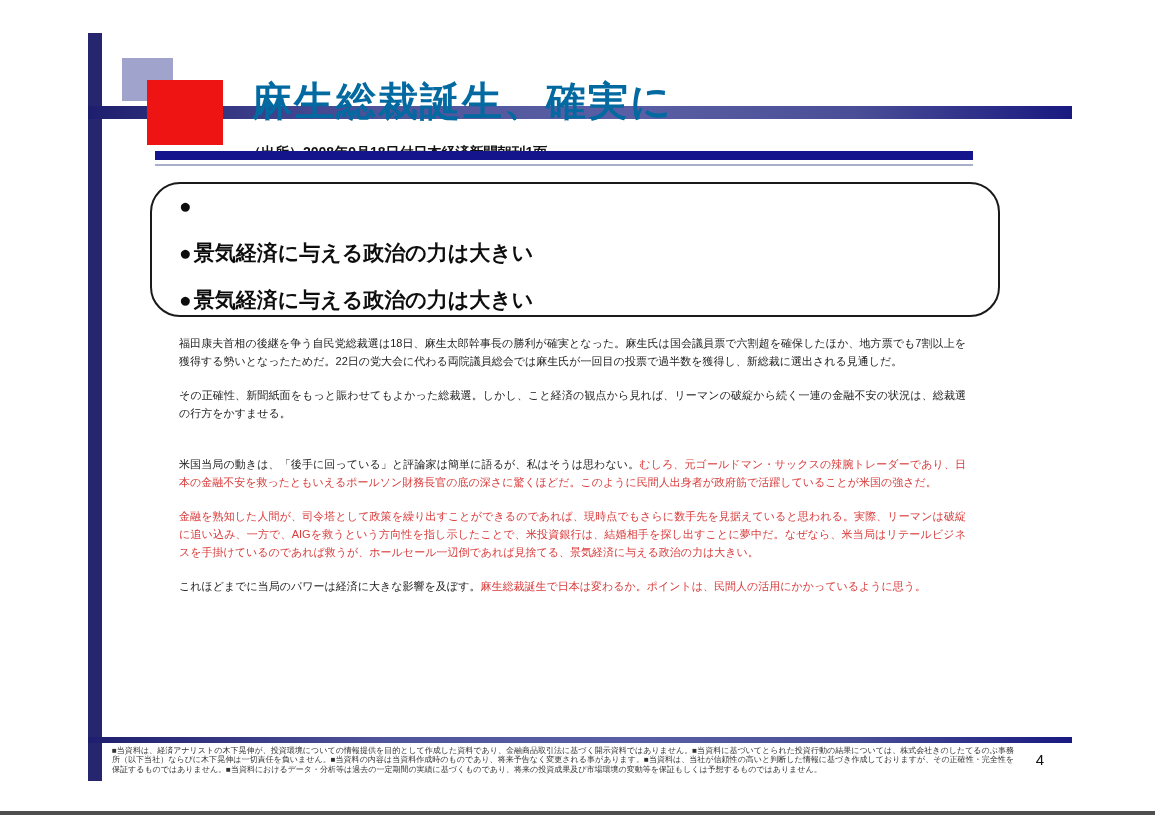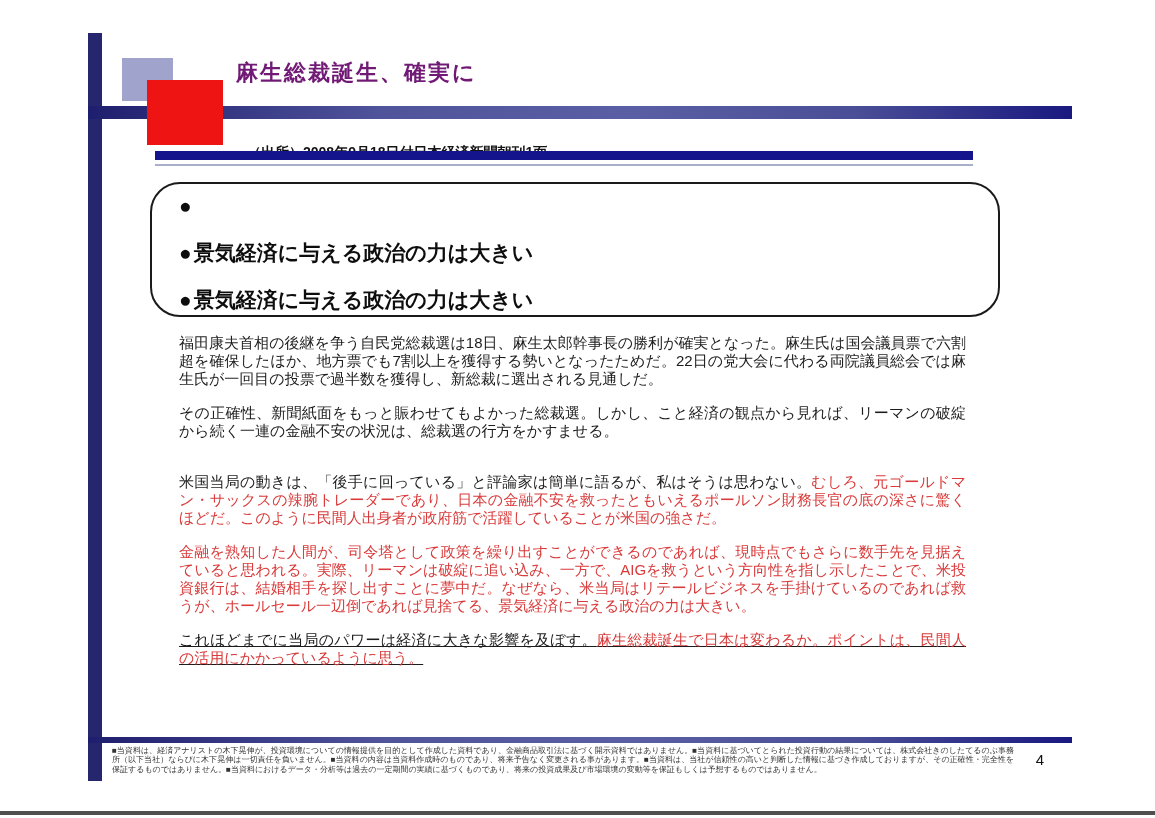--- a/index.html
+++ b/index.html
@@ -12,22 +12,22 @@
   }
   
   .vbar{position:absolute;left:88px;top:33px;width:14px;height:748px;background:#26266e;}
   .sq-lavender{position:absolute;left:122px;top:58px;width:51px;height:43px;background:#a0a4cd;}
   .hbar-top{
     position:absolute;left:88px;top:106px;width:984px;height:13px;
     background:linear-gradient(90deg,#1e1e6e 0%,#50549b 30%,#5a5fa5 55%,#4a4e96 78%,#191980 100%);
   }
   .sq-red{position:absolute;left:147px;top:80px;width:76px;height:65px;background:#ee1414;}
   .title{
-    position:absolute;left:236px;top:58px;margin:0;
-    font-size:22px;font-weight:900;color:#701a75;letter-spacing:2px;white-space:nowrap;
+    position:absolute;left:236px;top:58px;margin:16px;
+    font-size:40px;font-weight:900;color:#0369a1;letter-spacing:2px;white-space:nowrap;
   }
   .source{
     position:absolute;left:247px;top:144px;
     font-size:14px;font-weight:bold;color:#141414;white-space:nowrap;
   }
   .bar2{position:absolute;left:155px;top:151px;width:818px;height:9px;background:#14148c;}
   .bar2-line{position:absolute;left:155px;top:164px;width:818px;height:2px;background:#a9aecb;}
 
   
   .kp-box{
@@ -38,26 +38,26 @@
   .kp-item{
     display:flex;align-items:baseline;
     font-size:21px;font-weight:800;color:#0d0d0d;
     line-height:22px;margin-bottom:25px;white-space:nowrap;
   }
   .kp-bullet{margin-right:2px;}
 
   
   .body-text{
     position:absolute;left:179px;top:334px;width:787px;
-    font-size:15px;line-height:18px;color:#1c1c1c;
+    font-size:11px;line-height:18px;color:#1c1c1c;
     text-align:justify;
   }
   .para{margin:0 0 16px 0;}
   .para:nth-of-type(2){margin-bottom:33px;}
-  .para:last-of-type{margin-bottom:0;text-decoration:underline;}
+  .para:last-of-type{margin-bottom:0;}
   .seg-black{color:#1c1c1c;}
   .seg-red{color:#d93a3a;}
 
   
   .fbar{
     position:absolute;left:88px;top:737px;width:984px;height:6px;
     background:linear-gradient(90deg,#1e1e6e 0%,#50549b 30%,#5a5fa5 55%,#4a4e96 78%,#191980 100%);
   }
   .disclaimer{
     position:absolute;left:112px;top:746px;width:902px;

